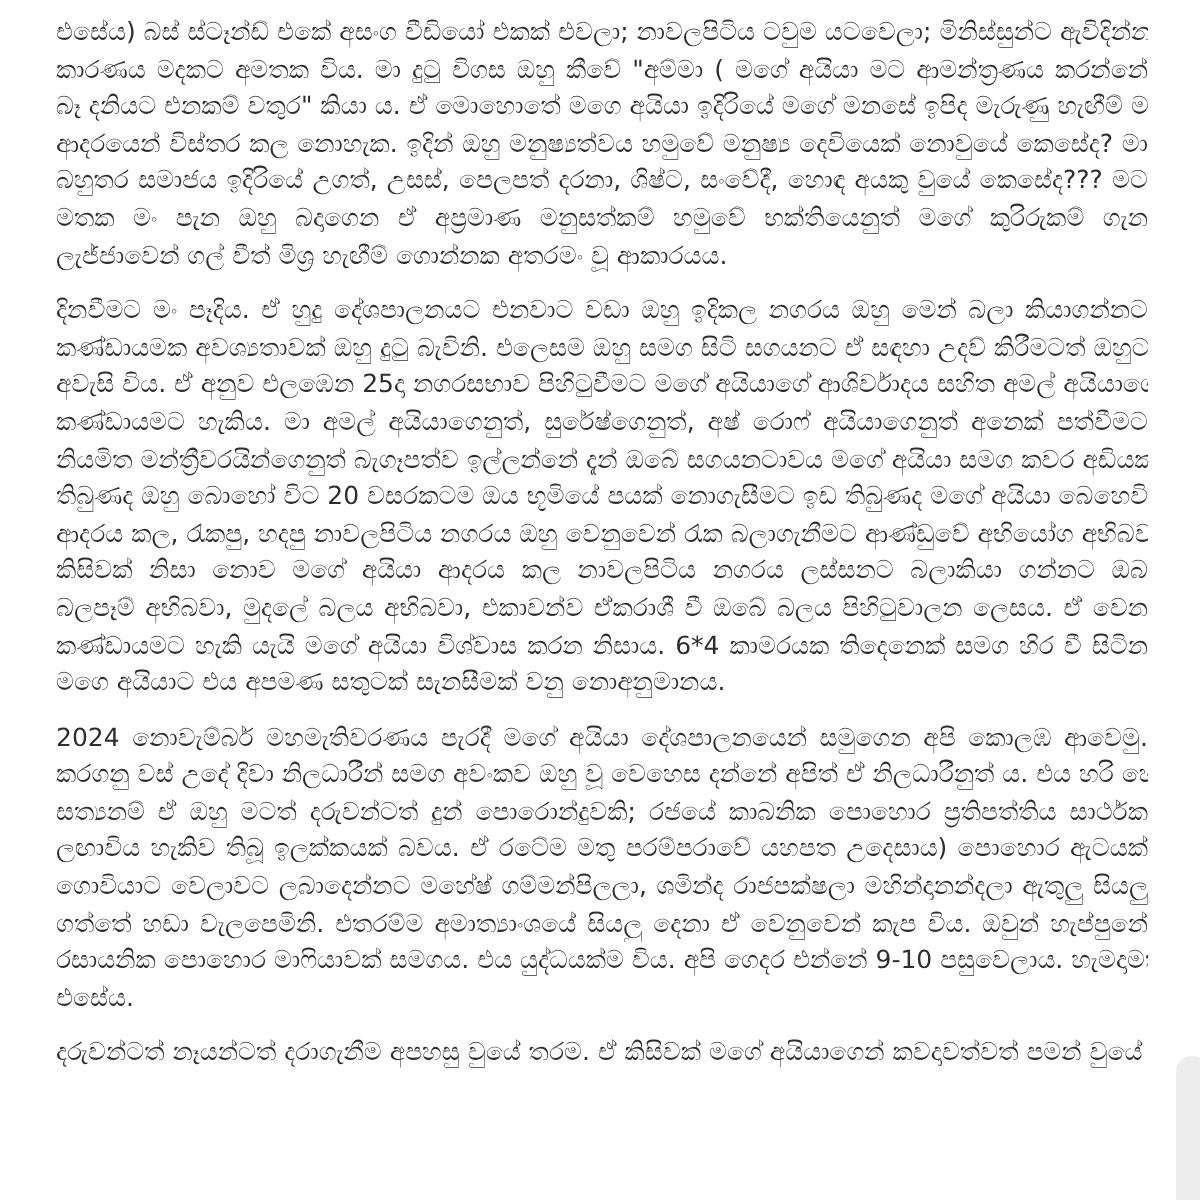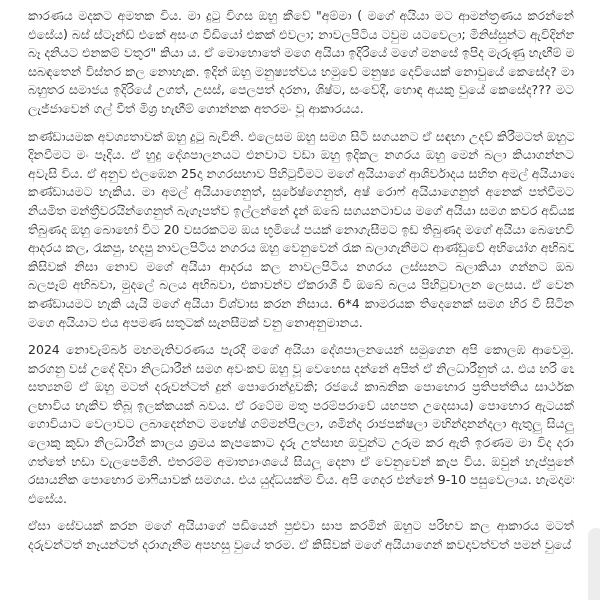--- a/index.html
+++ b/index.html
@@ -51,50 +51,49 @@
     background: #ededed;
     border-radius: 8px;
   }
 </style>
 </head>
 <body>
 
 <div class="page">
   <div class="text-block" id="text-block">
       <div class="paragraph">
+        <div class="line">එසේය) බස් ස්ටෑන්ඩ් එකේ අසංග වීඩියෝ එකක් එවලා; නාවලපිටිය ටවුම යටවෙලා; මිනිස්සුන්ට ඇවිදින්න</div>
         <div class="line">කාරණය මදකට අමතක විය. මා දුටු විගස ඔහු කීවේ "අම්මා ( මගේ අයියා මට ආමන්ත්‍රණය කරන්නේ</div>
-        <div class="line">එසේය) බස් ස්ටෑන්ඩ් එකේ අසංග වීඩියෝ එකක් එවලා; නාවලපිටිය ටවුම යටවෙලා; මිනිස්සුන්ට ඇවිදින්න</div>
         <div class="line">බෑ දනියට එනකම් වතුර" කියා ය. ඒ මොහොතේ මගෙ අයියා ඉදිරියේ මගේ මනසේ ඉපිද මැරුණු හැඟීම් මට</div>
-        <div class="line">සබඳතෙන් විස්තර කල නොහැක. ඉදින් ඔහු මනුෂ්‍යත්වය හමුවේ මනුෂ්‍ය දෙවියෙක් නොවුයේ කෙසේද? මා</div>
+        <div class="line">ආදරයෙන් විස්තර කල නොහැක. ඉදින් ඔහු මනුෂ්‍යත්වය හමුවේ මනුෂ්‍ය දෙවියෙක් නොවුයේ කෙසේද? මා</div>
         <div class="line">බහුතර සමාජය ඉදිරියේ උගත්, උසස්, පෙලපත් දරනා, ශිෂ්ට, සංවේදී, හොඳ අයකු වුයේ කෙසේද??? මට</div>
+        <div class="line">මතක මං පැන ඔහු බදාගෙන ඒ අප්‍රමාණ මනුසත්කම් හමුවේ භක්තියෙනුත් මගේ කුරිරුකම් ගැන</div>
         <div class="line last">ලැජ්ජාවෙන් ගල් වීත් මිශ්‍ර හැඟීම් ගොන්නක අතරමං වූ ආකාරයය.</div>
       </div>
       <div class="paragraph">
+        <div class="line">දිනවීමට මං පෑදිය. ඒ හුදු දේශපාලනයට එනවාට වඩා ඔහු ඉදිකල නගරය ඔහු මෙන් බලා කියාගන්නට</div>
         <div class="line">කණ්ඩායමක අවශ්‍යතාවක් ඔහු දුටු බැවිනි. එලෙසම ඔහු සමග සිටි සගයනට ඒ සඳහා උදව් කිරීමටත් ඔහුට</div>
-        <div class="line">දිනවීමට මං පෑදිය. ඒ හුදු දේශපාලනයට එනවාට වඩා ඔහු ඉදිකල නගරය ඔහු මෙන් බලා කියාගන්නට</div>
         <div class="line">අවැසි විය. ඒ අනුව එලඹෙන 25දා නගරසභාව පිහිටුවීමට මගේ අයියාගේ ආශිර්වාදය සහිත අමල් අයියාගේ</div>
         <div class="line">කණ්ඩායමට හැකිය. මා අමල් අයියාගෙනුත්, සුරේෂ්ගෙනුත්, අෂ් රොෆ් අයියාගෙනුත් අනෙක් පත්වීමට</div>
         <div class="line">නියමිත මන්ත්‍රීවරයින්ගෙනුත් බැගෑපත්ව ඉල්ලන්නේ දැන් ඔබේ සගයනටාවය මගේ අයියා සමග කවර අඩියක</div>
         <div class="line">තිබුණද ඔහු බොහෝ විට 20 වසරකටම ඔය භූමියේ පයක් නොගැසීමට ඉඩ තිබුණද මගේ අයියා බෙහෙවින්</div>
         <div class="line">ආදරය කල, රැකපු, හදපු නාවලපිටිය නගරය ඔහු වෙනුවෙන් රැක බලාගැනීමට ආණ්ඩුවේ අභියෝග අභිබවා,</div>
         <div class="line">කිසිවක් නිසා නොව මගේ අයියා ආදරය කල නාවලපිටිය නගරය ලස්සනට බලාකියා ගන්නට ඔබ</div>
         <div class="line">බලපෑම් අභිබවා, මුදලේ බලය අභිබවා, එකාවන්ව ඒකරාශී වී ඔබේ බලය පිහිටුවාලන ලෙසය. ඒ වෙන</div>
         <div class="line">කණ්ඩායමට හැකි යැයි මගේ අයියා විශ්වාස කරන නිසාය. 6*4 කාමරයක තිදෙනෙක් සමග හිර වී සිටින</div>
         <div class="line last">මගෙ අයියාට එය අපමණ සතුටක් සැනසීමක් වනු නොඅනුමානය.</div>
       </div>
       <div class="paragraph">
         <div class="line">2024 නොවැම්බර් මහමැතිවරණය පැරදී මගේ අයියා දේශපාලනයෙන් සමුගෙන අපි කොලඹ ආවෙමු.</div>
         <div class="line">කරගනු වස් උදේ දිවා නිලධාරීන් සමග අවංකව ඔහු වූ වෙහෙස දන්නේ අපිත් ඒ නිලධාරීනුත් ය. එය හරි හෝ</div>
         <div class="line">සත්‍යනම් ඒ ඔහු මටත් දරුවන්ටත් දුන් පොරොන්දුවකි; රජයේ කාබනික පොහොර ප්‍රතිපත්තිය සාර්ථක</div>
         <div class="line">ලඟාවිය හැකිව තිබූ ඉලක්කයක් බවය. ඒ රටේම මතු පරම්පරාවේ යහපත උදෙසාය) පොහොර ඇටයක්</div>
         <div class="line">ගොවියාට වෙලාවට ලබාදෙන්නට මහේෂ් ගම්මන්පිලලා, ශමින්ද රාජපක්ෂලා මහින්දානන්දලා ඇතුලු සියලු</div>
-        <div class="line">ලොකු කුඩා නිලධාරීන් කාලය ශ්‍රමය කැපකොට දැරූ උත්සාහ ඔවුන්ට උරුම කර ඇති ඉරණම මා විද දරා</div>
         <div class="line">ගත්තේ හඩා වැලපෙමිනි. එතරම්ම අමාත්‍යාංශයේ සියලු දෙනා ඒ වෙනුවෙන් කැප විය. ඔවුන් හැප්පුනේ</div>
         <div class="line">රසායනික පොහොර මාෆියාවක් සමගය. එය යුද්ධයක්ම විය. අපි ගෙදර එන්නේ 9-10 පසුවෙලාය. හැමදාමත්</div>
         <div class="line last">එසේය.</div>
       </div>
       <div class="paragraph">
-        <div class="line">ඒසා සේවයක් කරන මගේ අයියාගේ පඩියෙන් පුළුවා සාප කරමින් ඔහුට පරිභව කල ආකාරය මටත්</div>
         <div class="line last">දරුවන්ටත් නෑයන්ටත් දරාගැනීම අපහසු වුයේ තරම. ඒ කිසිවක් මගේ අයියාගෙන් කවදාවත්වත් පමන් වුයේ</div>
       </div>
     </div>
   <div class="page-edge-artifact"></div>
 </div>
 
 </body></html>

